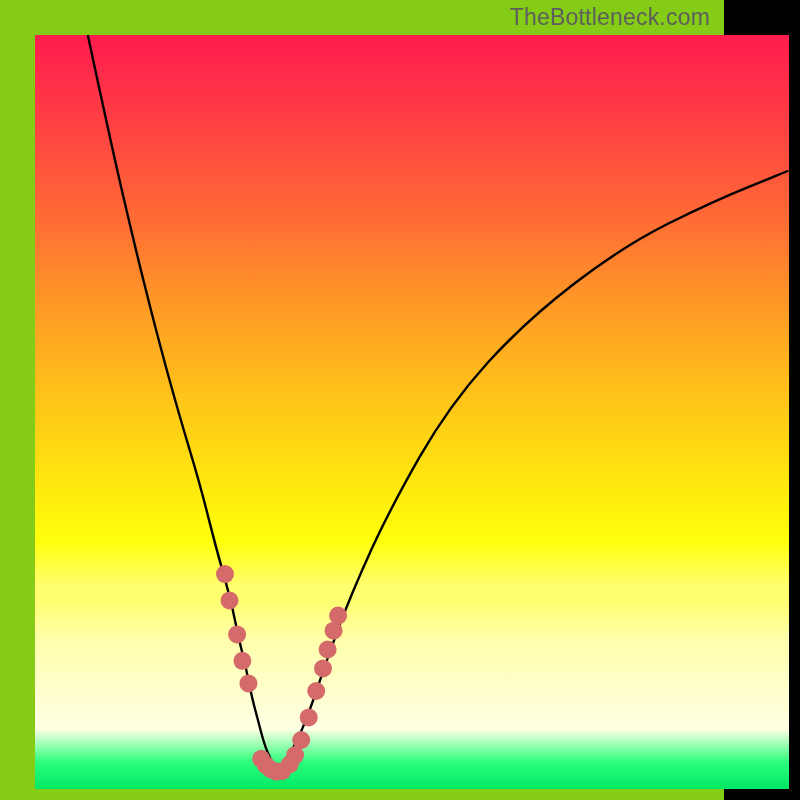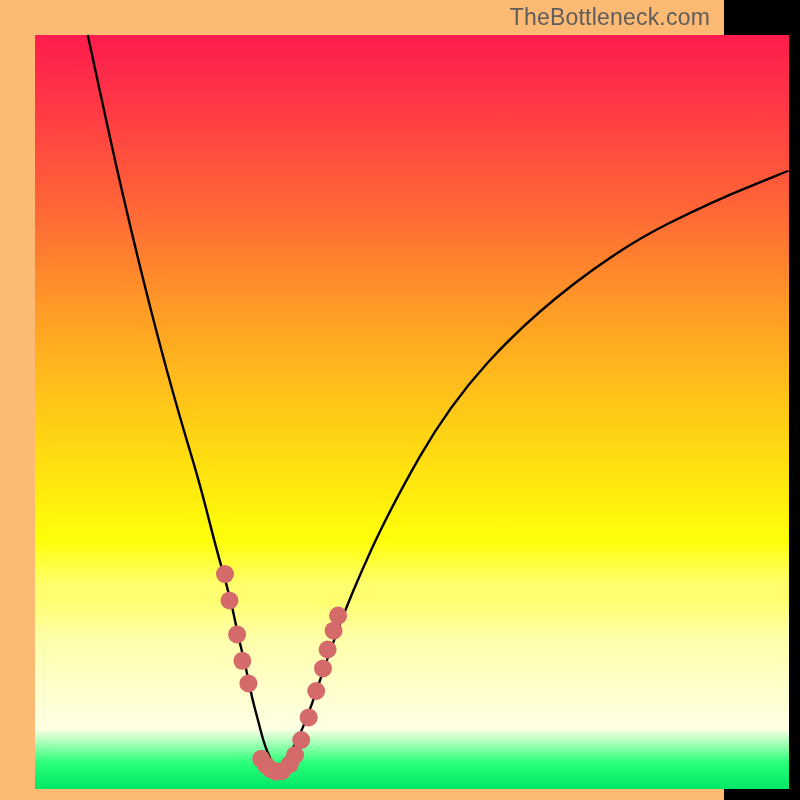--- a/index.html
+++ b/index.html
@@ -8,21 +8,21 @@
     width: 800px;
     height: 800px;
     overflow: hidden;
     background: #000;
     font-family: Arial, Helvetica, sans-serif;
   }
   .frame {
     position: relative;
     width: 724px;
     height: 800px;
-    background: #fdba74;
+    background: #84cc16;
   }
   .watermark {
     position: absolute;
     top: 4px;
     right: 14px;
     color: #5d5d5d;
     font-size: 23px;
     font-weight: 500;
     letter-spacing: 0.2px;
   }

